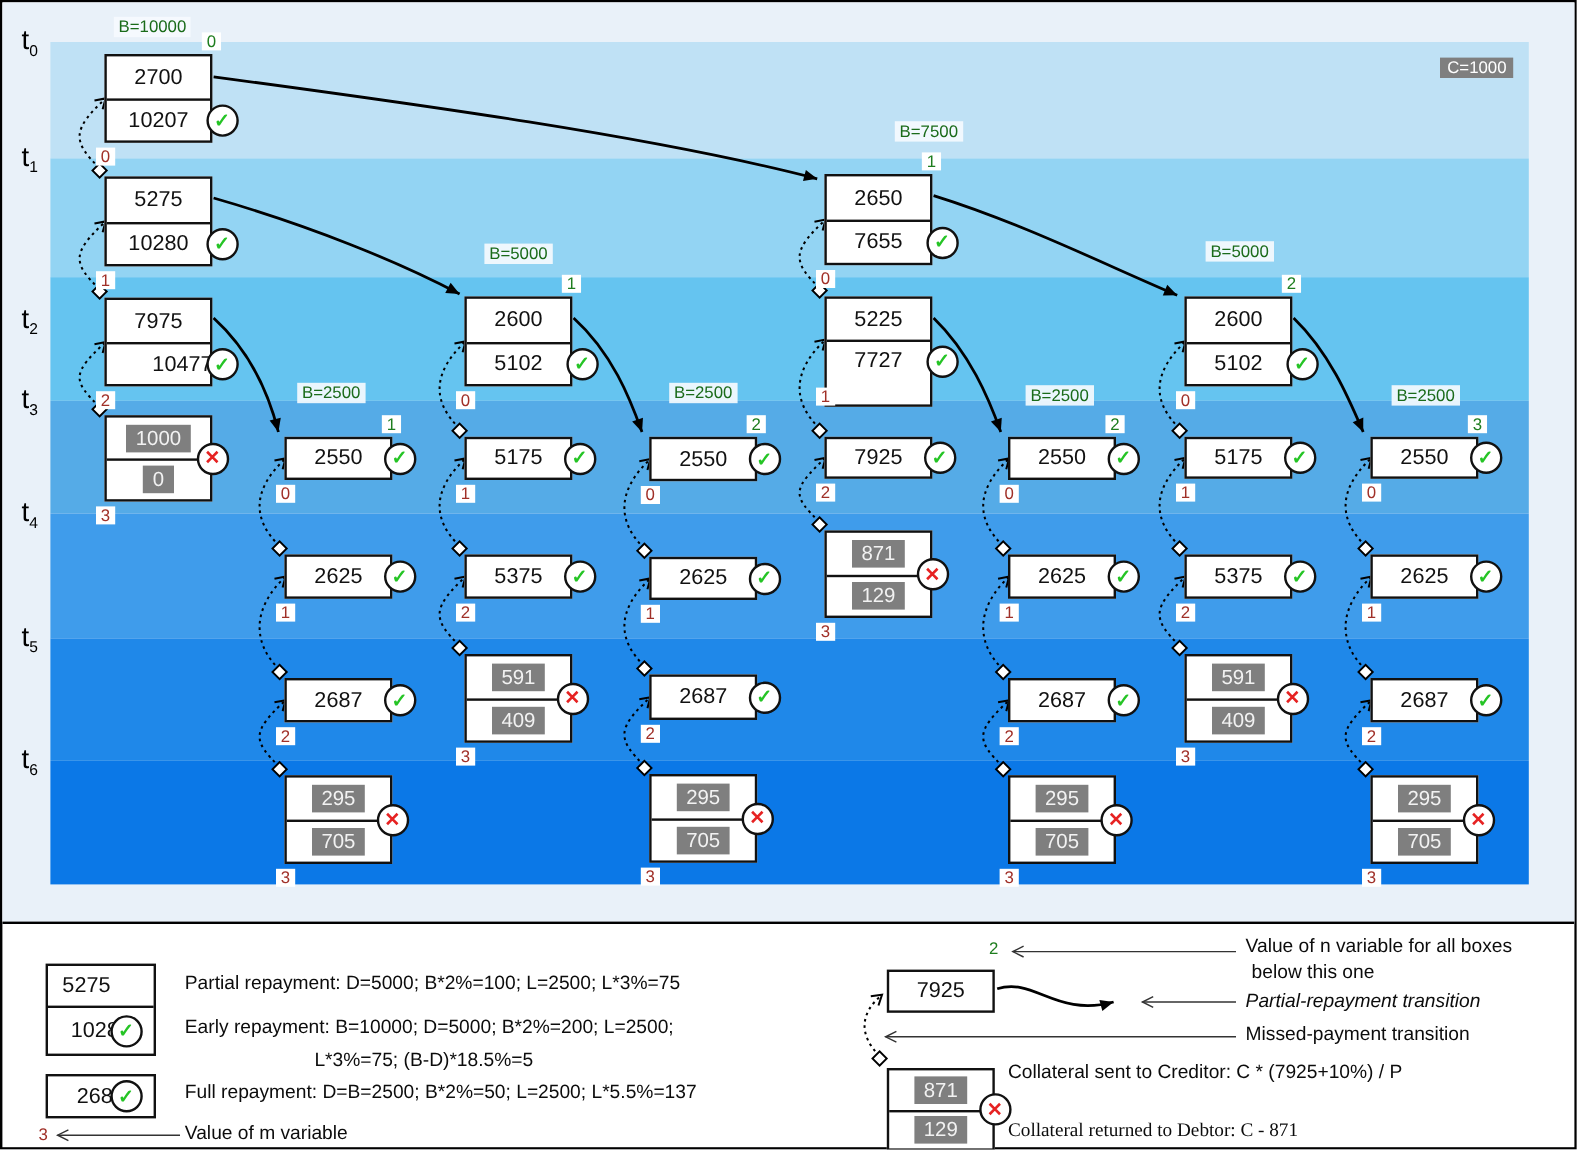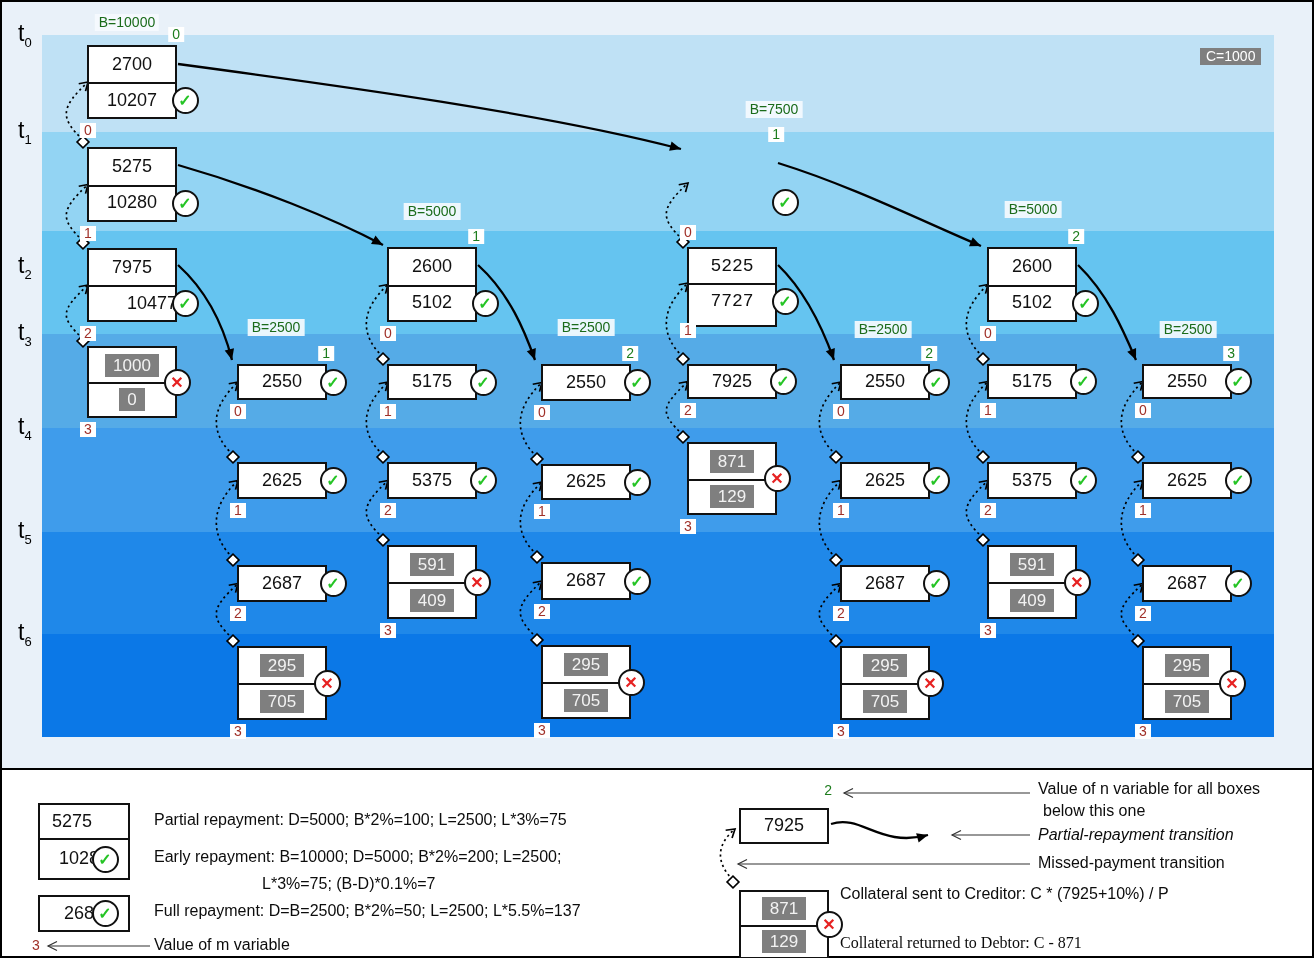--- a/index.html
+++ b/index.html
@@ -36,21 +36,21 @@
         <div class="band" style="top: 299px; height: 94px; background: rgb(85, 171, 231);"></div>
         <div class="band" style="top: 393px; height: 104px; background: rgb(63, 156, 235);"></div>
         <div class="band" style="top: 497px; height: 102px; background: rgb(31, 136, 233);"></div>
         <div class="band" style="top: 599px; height: 103px; background: rgb(11, 120, 231);"></div>
       </div>
     <div class="cbadge">C=1000</div>
   </div>
   <div id="legend">
       <div class="ltext" style="left: 152px; top: 809px;">Partial repayment: D=5000; B*2%=100; L=2500; L*3%=75</div>
       <div class="ltext" style="left: 152px; top: 846px;">Early repayment: B=10000; D=5000; B*2%=200; L=2500;</div>
-      <div class="ltext" style="left: 260px; top: 873px;">L*3%=75; (B-D)*0.1%=7</div>
+      <div class="ltext" style="left: 260px; top: 873px;">L*3%=75; (B-D)*18.5%=5</div>
       <div class="ltext" style="left: 152px; top: 900px;">Full repayment: D=B=2500; B*2%=50; L=2500; L*5.5%=137</div>
       <div class="ltext" style="left: 152px; top: 934px;">Value of m variable</div>
       <div class="ltext" style="left: 1036px; top: 778px;">Value of n variable for all boxes</div>
       <div class="ltext" style="left: 1041px; top: 800px;">below this one</div>
       <div class="ltext" style="left: 1036px; top: 824px; font-style: italic;">Partial-repayment transition</div>
       <div class="ltext" style="left: 1036px; top: 852px;">Missed-payment transition</div>
       <div class="ltext" style="left: 838px; top: 883px;">Collateral sent to Creditor: C * (7925+10%) / P</div>
       <div class="ltext" style="left: 838px; top: 932px; font-family: Liberation Serif, serif;">Collateral returned to Debtor: C - 871</div>
       <div class="mbadge" style="left: 26px; top: 936px;">3</div>
       <div class="nbadge" style="left: 834px; top: 781px;">2</div>
@@ -246,22 +246,26 @@
         <span class="gray-badge">705</span>
       </div>
     </div>
     <div class="status cross" style="left: 615.5px; top: 666.5px;">✕</div>
     <div class="mbadge" style="left: 532px; top: 403px;">0</div>
     <div class="mbadge" style="left: 532px; top: 502px;">1</div>
     <div class="mbadge" style="left: 532px; top: 602px;">2</div>
     <div class="mbadge" style="left: 532px; top: 721px;">3</div>
     <div class="blabel" style="left: 725px; top: 99px; margin-left: 47px;">B=7500</div>
     <div class="nbadge" style="left: 782px; top: 125px;">1</div>
+    <div class="box" style="left: 685px; top: 143px; width: 90px; height: 76px;">
+      <div class="comp topc" style="top: 0px; height: 38px;">2650</div>
+      <div class="comp" style="top: 38px; height: 33px;">7655</div>
+    </div>
     <div class="status check" style="left: 769.5px; top: 186.5px;">✓</div>
-    <div class="box" style="left: 685px; top: 245px; width: 90px; height: 80px; font-family: Liberation Mono, monospace;">
+    <div class="box" style="left: 685px; top: 245px; width: 90px; height: 92px;">
       <div class="comp topc" style="top: 0px; height: 36px;">5225</div>
       <div class="comp" style="top: 36px; height: 31px;">7727</div>
     </div>
     <div class="status check" style="left: 769.5px; top: 285.5px;">✓</div>
     <div class="box" style="left: 685px; top: 362px; width: 90px; height: 35px;">
       <div class="comp" style="top: 0px; height: 30px;">7925</div>
     </div>
     <div class="status check" style="left: 767.5px; top: 366px;">✓</div>
     <div class="box" style="left: 685px; top: 440px; width: 90px; height: 73px;">
       <div class="comp topc" style="top: 0px; height: 36.5px;">

